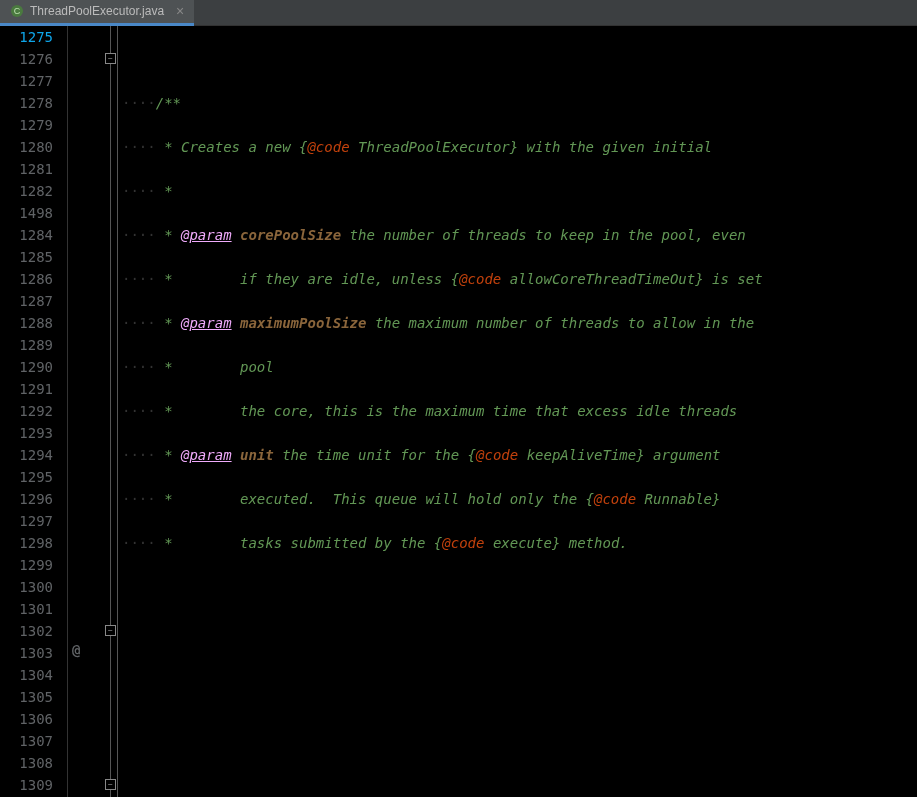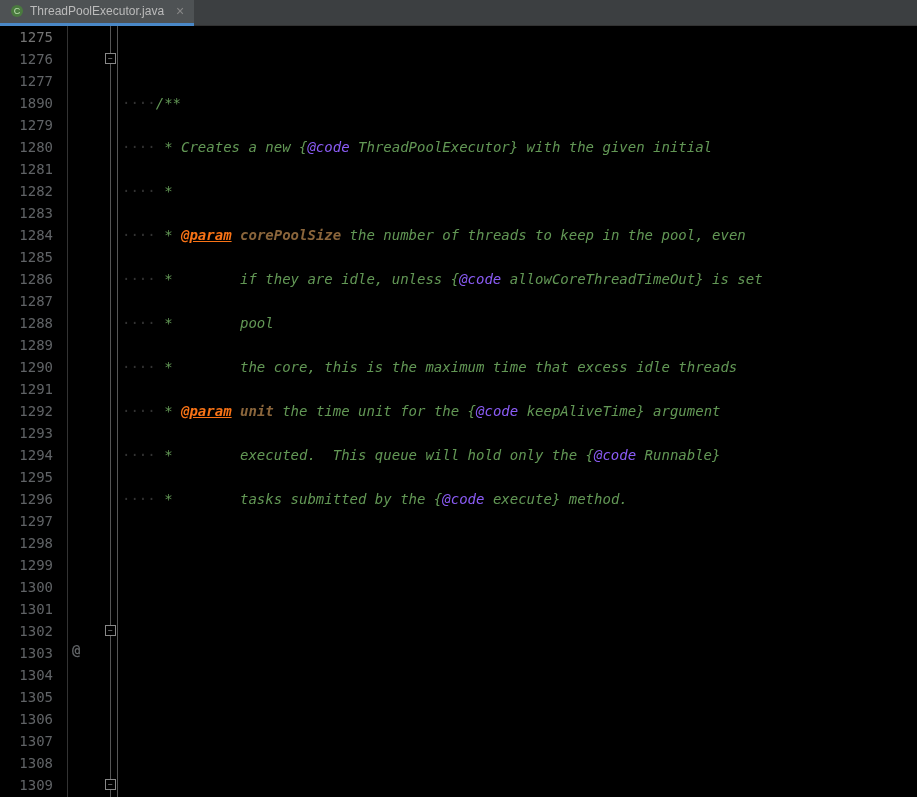--- a/index.html
+++ b/index.html
@@ -53,21 +53,21 @@
     background: #000000;
     color: #606366;
     text-align: right;
     padding-right: 14px;
     font-size: 14px;
     line-height: 22px;
     border-right: 1px solid #333;
     user-select: none;
   }
   .gutter-line { height: 22px; }
-  .gutter-line.sel { color: #737373; }
+  .gutter-line.sel { color: #0ea5e9; }
   .marker-col {
     width: 36px;
     background: #000000;
     position: relative;
   }
   .override-marker {
     position: absolute;
     left: 4px;
     color: #606366;
     font-size: 14px;
@@ -105,23 +105,23 @@
     padding-left: 4px;
     line-height: 22px;
     white-space: pre;
   }
   .code-line {
     height: 22px;
     white-space: pre;
   }
   .dots { color: #333333; }
   .jd { color: #629755; font-style: italic; }
-  .jd-tag { color: #f97316; font-weight: bold; text-decoration: underline; font-style: italic; }
+  .jd-tag { color: #f0abfc; font-weight: normal; text-decoration: underline; font-style: italic; }
   .jd-param { color: #8a653b; font-weight: bold; font-style: italic; }
-  .jd-code { color: #8b5cf6; font-style: italic; margin-top: 24px; }
+  .jd-code { color: #c2410c; font-style: italic; margin-top: 24px; }
 </style>
 </head>
 <body>
 
 <div class="tab-bar">
   <div class="tab">
     <span class="tab-icon">
       <svg width="14" height="14" viewBox="0 0 14 14">
           <circle cx="7" cy="7" r="6" fill="#4a7a3f"></circle>
           <text x="7" y="10" font-size="9" text-anchor="middle" fill="#bde0b0" font-family="Arial">C</text>
@@ -130,26 +130,26 @@
     <span>ThreadPoolExecutor.java</span>
     <span class="close-icon">×</span>
   </div>
 </div>
 
 <div class="editor">
   <div class="gutter" id="gutter">
       <div class="gutter-line sel">1275</div>
       <div class="gutter-line">1276</div>
       <div class="gutter-line">1277</div>
-      <div class="gutter-line">1890</div>
+      <div class="gutter-line">1278</div>
       <div class="gutter-line">1279</div>
       <div class="gutter-line">1280</div>
       <div class="gutter-line">1281</div>
       <div class="gutter-line">1282</div>
-      <div class="gutter-line">1283</div>
+      <div class="gutter-line">1498</div>
       <div class="gutter-line">1284</div>
       <div class="gutter-line">1285</div>
       <div class="gutter-line">1286</div>
       <div class="gutter-line">1287</div>
       <div class="gutter-line">1288</div>
       <div class="gutter-line">1289</div>
       <div class="gutter-line">1290</div>
       <div class="gutter-line">1291</div>
       <div class="gutter-line">1292</div>
       <div class="gutter-line">1293</div>
@@ -179,20 +179,21 @@
     <div class="fold-marker" style="top:599px">−</div>
     <div class="fold-marker" style="top:753px">−</div>
   </div>
   <div class="code-area">
 <div class="code-line"></div>
 <div class="code-line"><span class="dots">····</span><span class="jd">/**</span></div>
 <div class="code-line"><span class="dots">····</span><span class="jd"> * Creates a new {</span><span class="jd-code">@code</span><span class="jd"> ThreadPoolExecutor} with the given initial</span></div>
 <div class="code-line"><span class="dots">····</span><span class="jd"> *</span></div>
 <div class="code-line"><span class="dots">····</span><span class="jd"> * </span><span class="jd-tag">@param</span><span class="jd"> </span><span class="jd-param">corePoolSize</span><span class="jd"> the number of threads to keep in the pool, even</span></div>
 <div class="code-line"><span class="dots">····</span><span class="jd"> *        if they are idle, unless {</span><span class="jd-code">@code</span><span class="jd"> allowCoreThreadTimeOut} is set</span></div>
+<div class="code-line"><span class="dots">····</span><span class="jd"> * </span><span class="jd-tag">@param</span><span class="jd"> </span><span class="jd-param">maximumPoolSize</span><span class="jd"> the maximum number of threads to allow in the</span></div>
 <div class="code-line"><span class="dots">····</span><span class="jd"> *        pool</span></div>
 <div class="code-line"><span class="dots">····</span><span class="jd"> *        the core, this is the maximum time that excess idle threads</span></div>
 <div class="code-line"><span class="dots">····</span><span class="jd"> * </span><span class="jd-tag">@param</span><span class="jd"> </span><span class="jd-param">unit</span><span class="jd"> the time unit for the {</span><span class="jd-code">@code</span><span class="jd"> keepAliveTime} argument</span></div>
 <div class="code-line"><span class="dots">····</span><span class="jd"> *        executed.  This queue will hold only the {</span><span class="jd-code">@code</span><span class="jd"> Runnable}</span></div>
 <div class="code-line"><span class="dots">····</span><span class="jd"> *        tasks submitted by the {</span><span class="jd-code">@code</span><span class="jd"> execute} method.</span></div>
 <div class="code-line"></div>
 
 
 
 

